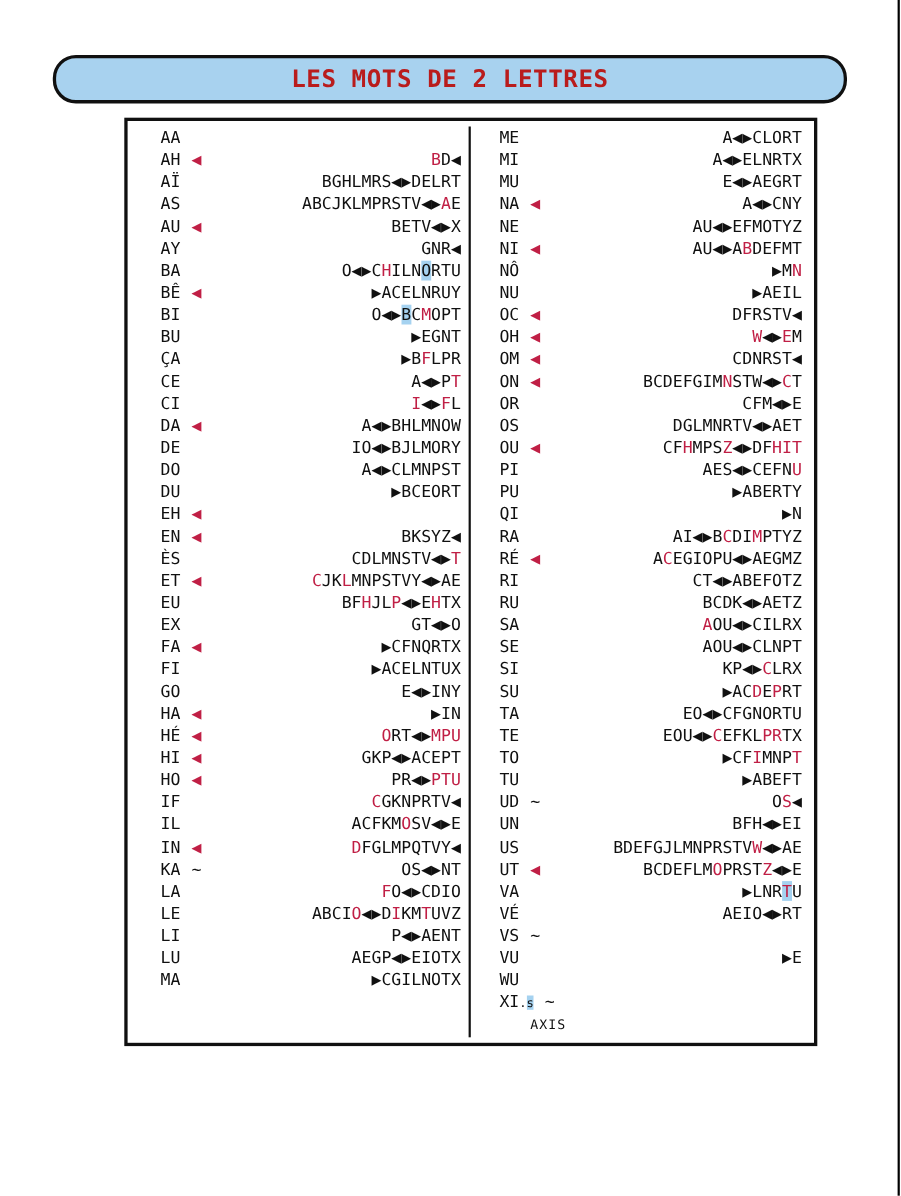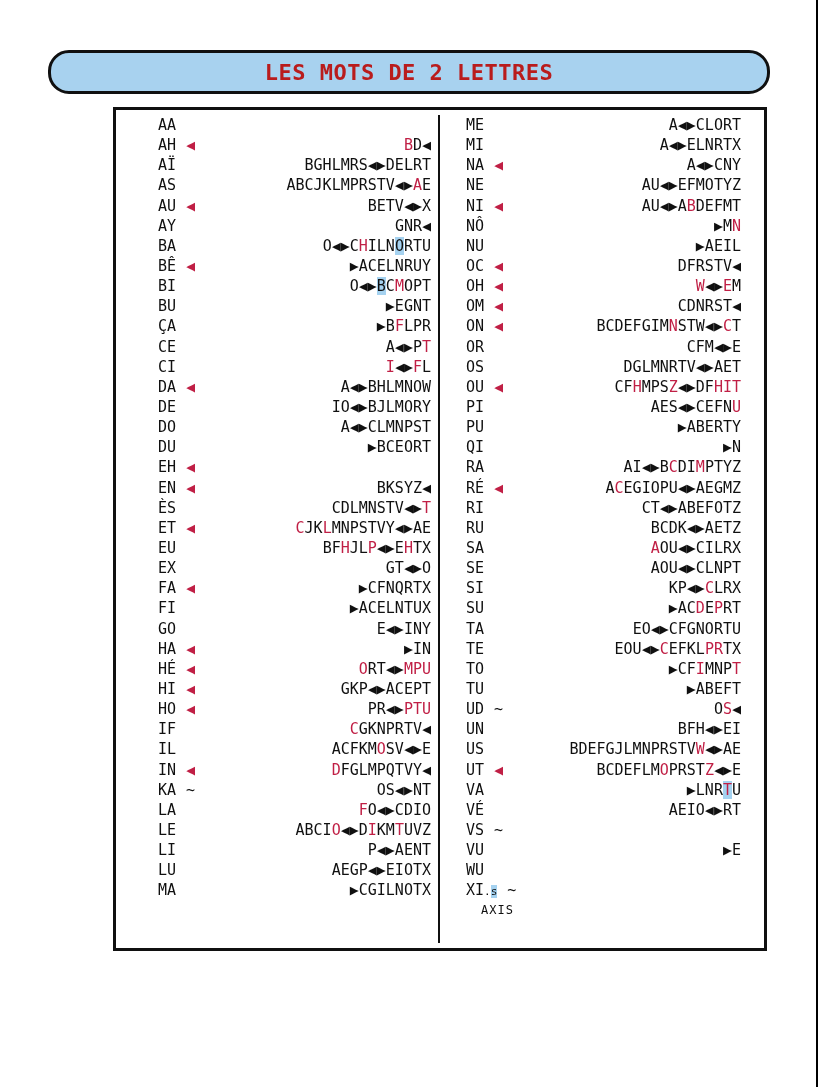--- a/index.html
+++ b/index.html
@@ -12,37 +12,37 @@
   .page-edge{position:absolute;top:0;right:1px;width:2px;height:1087px;background:#000;}
   .title-box{
     position:absolute;left:48px;top:50px;width:716px;height:38px;
     background:var(--hdr);border:3px solid #101010;border-radius:21px;
     display:flex;align-items:center;justify-content:center;
     font-size:22px;font-weight:bold;letter-spacing:.5px;color:#b91c1c;
   }
   .main-box{
     position:absolute;left:113px;top:107px;width:616px;height:828px;
     border:3px solid #101010;background:#fff;
-    display:grid;grid-template-columns:1fr 1fr;padding:5px 16px;
+    display:grid;grid-template-columns:1fr 1fr;padding:5px 4px;
   }
   .col{display:flex;flex-direction:column;}
   .col-left{border-right:2px solid #101010;}
   .row{
     height:20.15px;line-height:20.15px;display:flex;
     justify-content:space-between;padding:0 7px 0 26px;
     font-size:15px;color:#101010;white-space:nowrap;
   }
   .word{flex:0 0 auto;}
   .ext{flex:0 0 auto;text-align:right;}
   .red{color:var(--red);}
   .hl{background:var(--hl);}
   .marker{color:var(--red);margin-left:10px;}
   .tilde{margin-left:10px;}
   .sub{font-size:11px;}
-  .note{font-size:12px;margin-left:15px;letter-spacing:1px;}
+  .note{font-size:12px;margin-left:28px;letter-spacing:1px;}
 </style>
 </head>
 <body style="--red: #c01f45; --hl: #a5d2f0; --hdr: #a8d2ef;">
 
 <div class="title-box">
   <span>LES MOTS DE 2 LETTRES</span>
 </div>
 
 <div class="main-box">
   <div class="col col-left">
@@ -206,20 +206,24 @@
   <div class="col col-right">
       <div class="row">
         <span class="word"><span>ME</span></span>
         <span class="ext"><span>A◀▶CLORT</span></span>
       </div>
       <div class="row">
         <span class="word"><span>MI</span></span>
         <span class="ext"><span>A◀▶ELNRTX</span></span>
       </div>
       <div class="row">
+        <span class="word"><span>MU</span></span>
+        <span class="ext"><span>E◀▶AEGRT</span></span>
+      </div>
+      <div class="row">
         <span class="word"><span>NA</span><span class="marker">◀</span></span>
         <span class="ext"><span>A◀▶CNY</span></span>
       </div>
       <div class="row">
         <span class="word"><span>NE</span></span>
         <span class="ext"><span>AU◀▶EFMOTYZ</span></span>
       </div>
       <div class="row">
         <span class="word"><span>NI</span><span class="marker">◀</span></span>
         <span class="ext"><span>AU◀▶A</span><span class="red">B</span><span>DEFMT</span></span>

